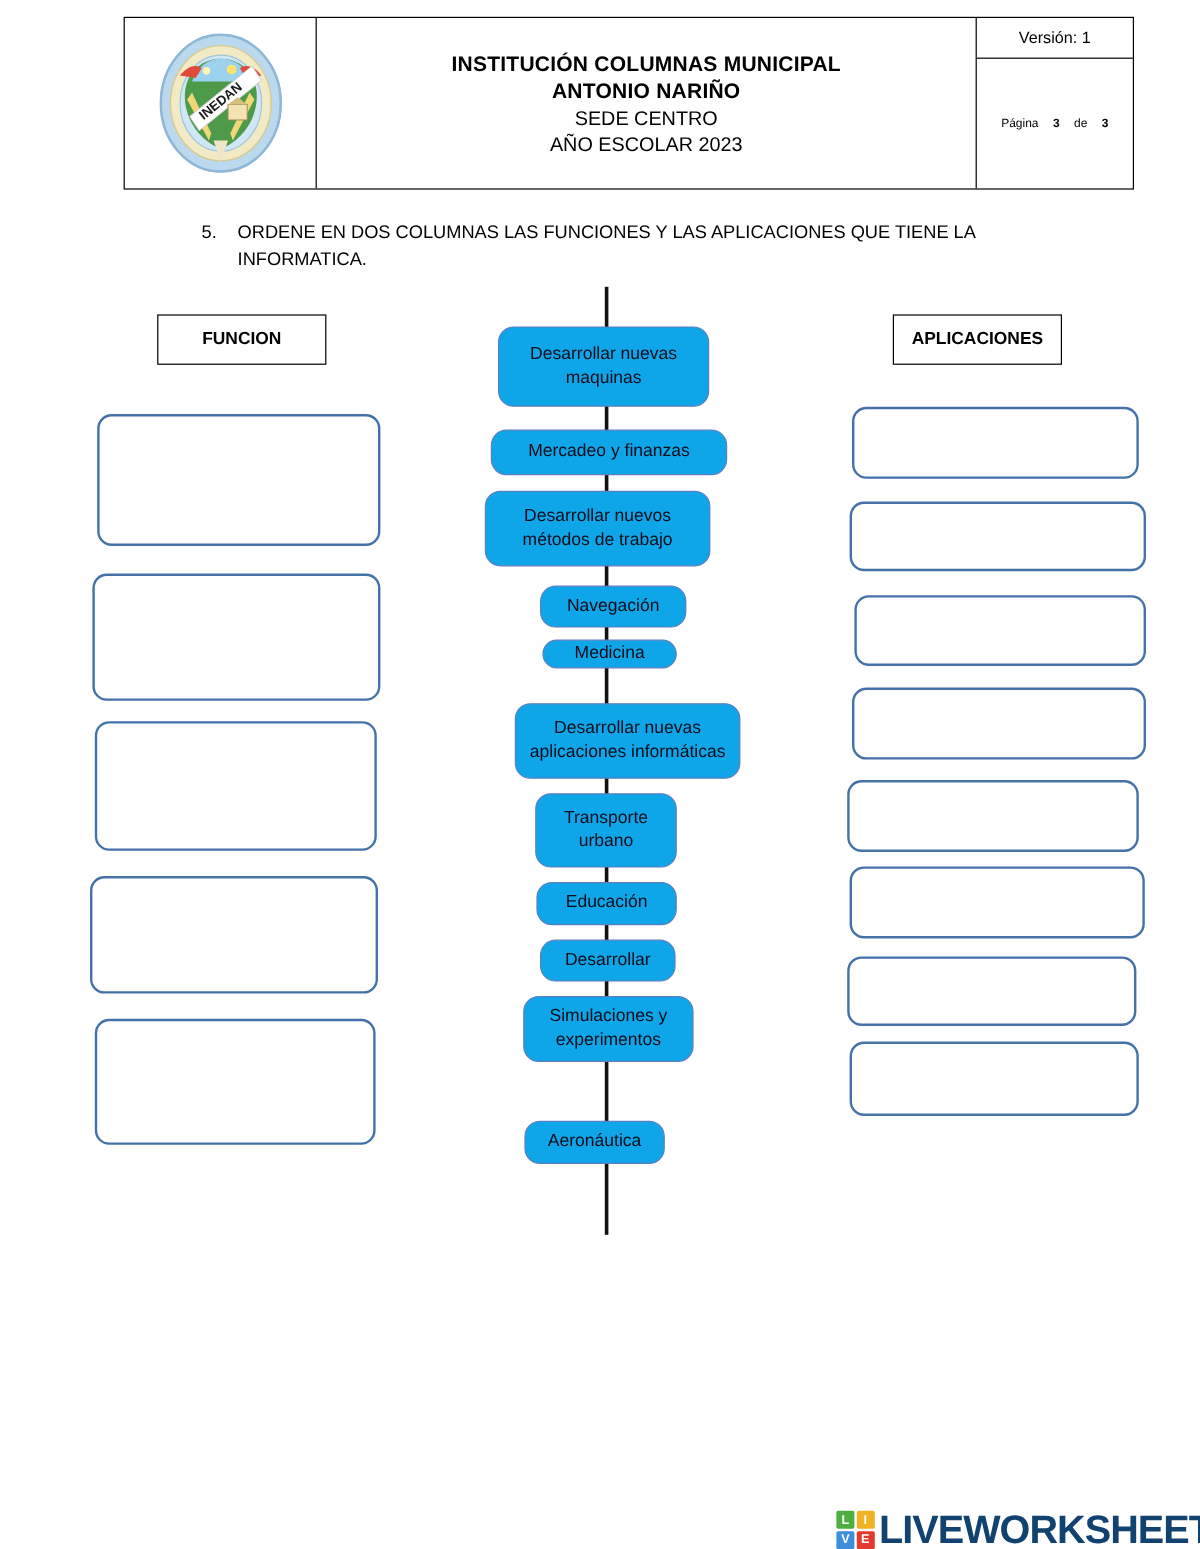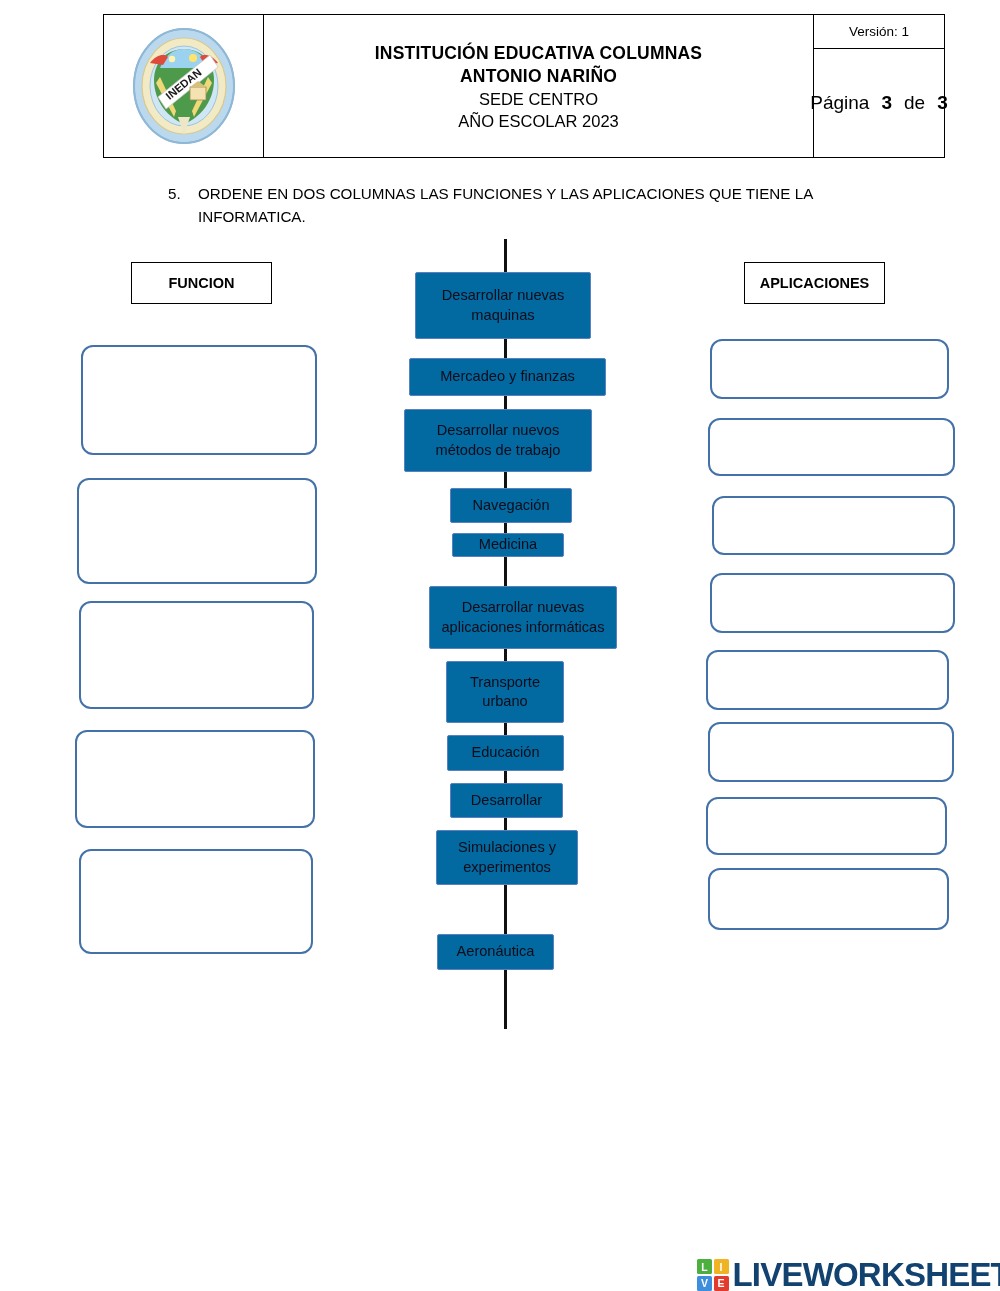--- a/index.html
+++ b/index.html
@@ -70,21 +70,21 @@
     display: flex;
     align-items: center;
     justify-content: center;
     font-size: 13.5px;
   }
   .hdr-page {
     flex: 1;
     display: flex;
     align-items: center;
     justify-content: center;
-    font-size: 19px;
+    font-size: 10px;
     gap: 12px;
   }
   .hdr-page b { font-weight: bold; }
 
   .title-line-1, .title-line-2 {
     font-weight: bold;
     font-size: 17.5px;
     letter-spacing: 0.2px;
     line-height: 1.32;
   }
@@ -142,23 +142,23 @@
 
   
   .flow-line {
     position: absolute;
     background: #111111;
     width: 2.5px;
     left: 504px;
   }
   .flow-box {
     position: absolute;
-    background: #0369a1;
+    background: #0ea5e9;
     border: 1px solid #5B7FC0;
-    border-radius: 2px;
+    border-radius: 13px;
     box-sizing: border-box;
     display: flex;
     align-items: center;
     justify-content: center;
     text-align: center;
     font-size: 14.6px;
     line-height: 1.32;
     color: #0d0d1a;
     padding: 2px 8px;
     z-index: 2;
@@ -225,21 +225,21 @@
         <text x="56" y="62" fill="#1A1A1A" font-size="11" font-weight="bold" font-family="Liberation Sans, sans-serif" text-anchor="middle" transform="rotate(-39 56 62)">INEDAN</text>
         <rect x="60" y="62" width="16" height="13" fill="#F4E3B0" stroke="#9A8858" stroke-width="0.8"></rect>
         <path d="M60 62 L68 56 L76 62 Z" fill="#D8C07A"></path>
         <path d="M48 92 L54 110 L60 92 Z" fill="#EFE6C8"></path>
         <ellipse cx="54" cy="61" rx="50" ry="57" fill="none" stroke="#8FB8D6" stroke-width="2"></ellipse>
       </svg>
     </div>
   </div>
 
   <div class="hdr-title-cell">
-    <div class="title-line-1">INSTITUCIÓN EDUCATIVA COLUMNAS</div>
+    <div class="title-line-1">INSTITUCIÓN COLUMNAS MUNICIPAL</div>
     <div class="title-line-2">ANTONIO NARIÑO</div>
     <div class="title-line-3">SEDE CENTRO</div>
     <div class="title-line-4">AÑO ESCOLAR 2023</div>
   </div>
 
   <div class="hdr-right-cell">
     <div class="hdr-version">Versión: 1</div>
     <div class="hdr-page">
       <span>Página</span>
       <b>3</b>

